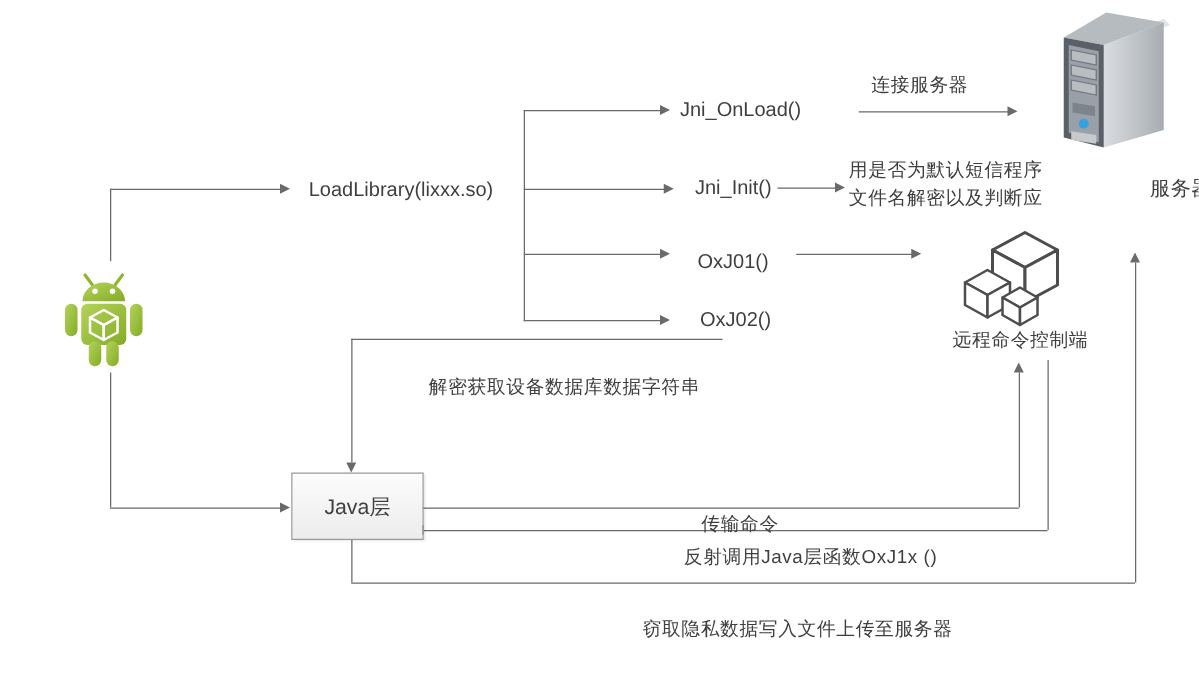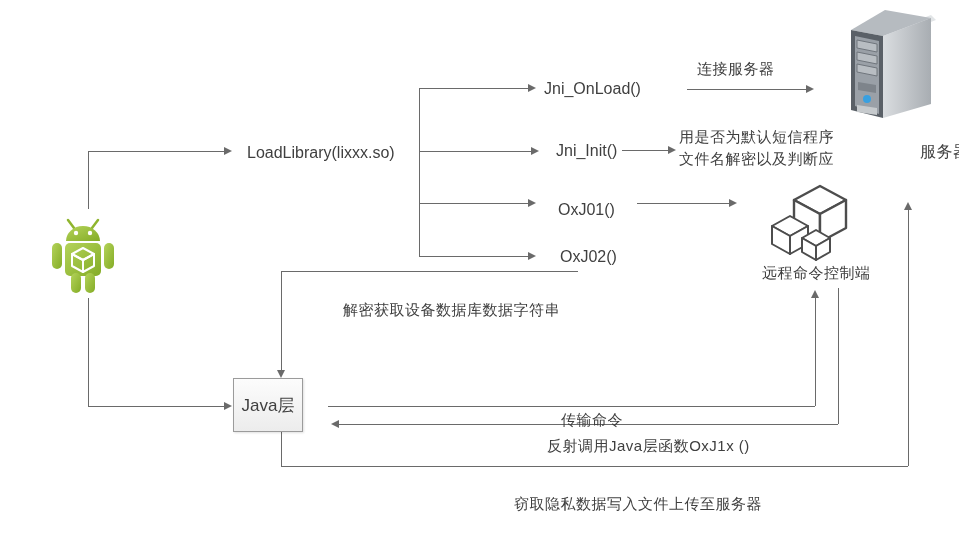--- a/index.html
+++ b/index.html
@@ -10,21 +10,21 @@
   .lbl{position:absolute;font-size:16px;color:#3f3f3f;white-space:nowrap;line-height:20px;}
   .lbl.cjk{font-size:15px;letter-spacing:0.5px;}
   .hline{position:absolute;height:1px;background:#6a6a6a;}
   .vline{position:absolute;width:1px;background:#6a6a6a;}
   .arr{position:absolute;width:0;height:0;}
   .arr.r{border-top:4px solid transparent;border-bottom:4px solid transparent;border-left:8px solid #6a6a6a;}
   .arr.l{border-top:4px solid transparent;border-bottom:4px solid transparent;border-right:8px solid #6a6a6a;}
   .arr.u{border-left:4px solid transparent;border-right:4px solid transparent;border-bottom:8px solid #6a6a6a;}
   .arr.d{border-left:4px solid transparent;border-right:4px solid transparent;border-top:8px solid #6a6a6a;}
   .node-box{
-    position:absolute;left:233px;top:378px;width:70px;height:54px;
+    position:absolute;left:233px;top:378px;width:106px;height:54px;
     background:linear-gradient(#fcfcfc,#ececec);
     border:1px solid #9b9b9b;box-shadow:1px 1px 2px rgba(0,0,0,0.12);
     display:flex;align-items:center;justify-content:center;
     font-size:17px;color:#3f3f3f;box-sizing:border-box;
   }
   .icon{position:absolute;}
   .two-line{white-space:normal;width:176px;line-height:22px;}
 </style>
 </head>
 <body>

